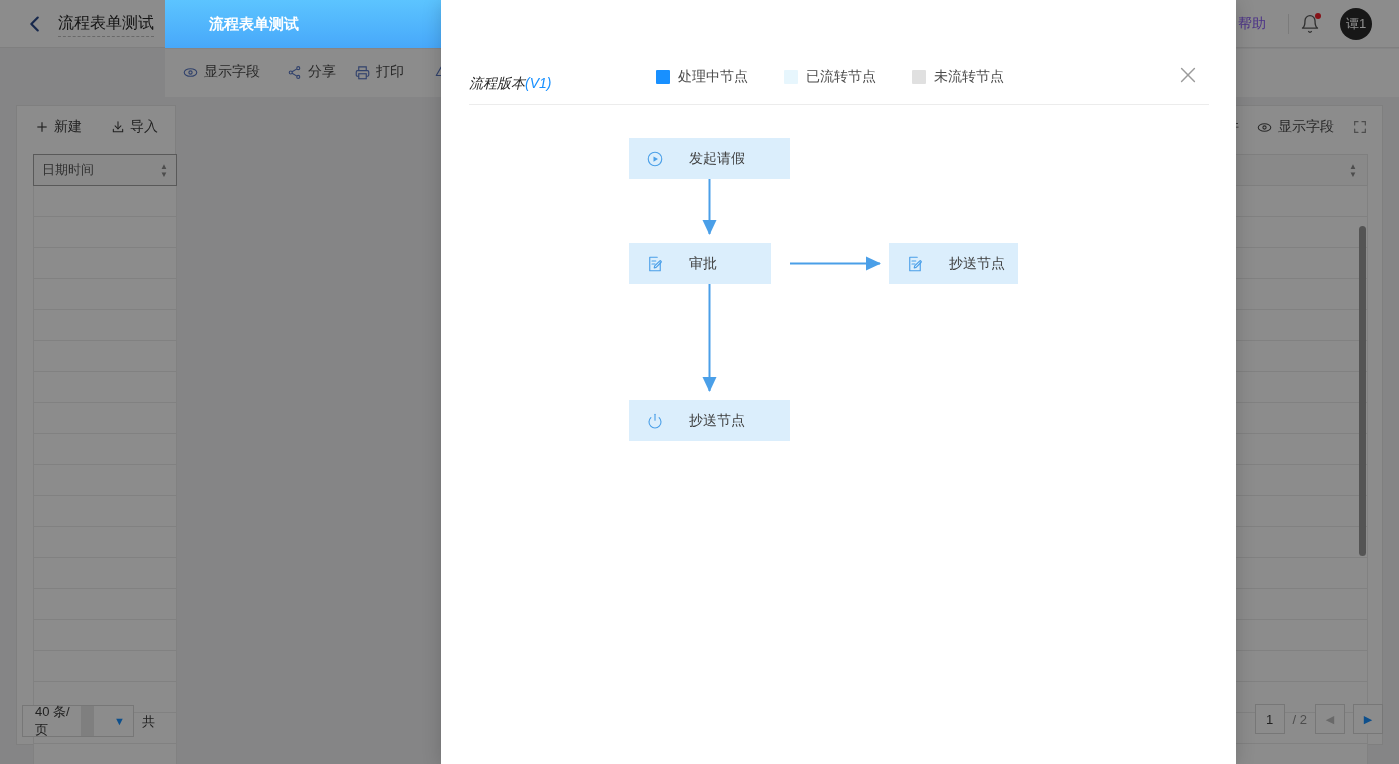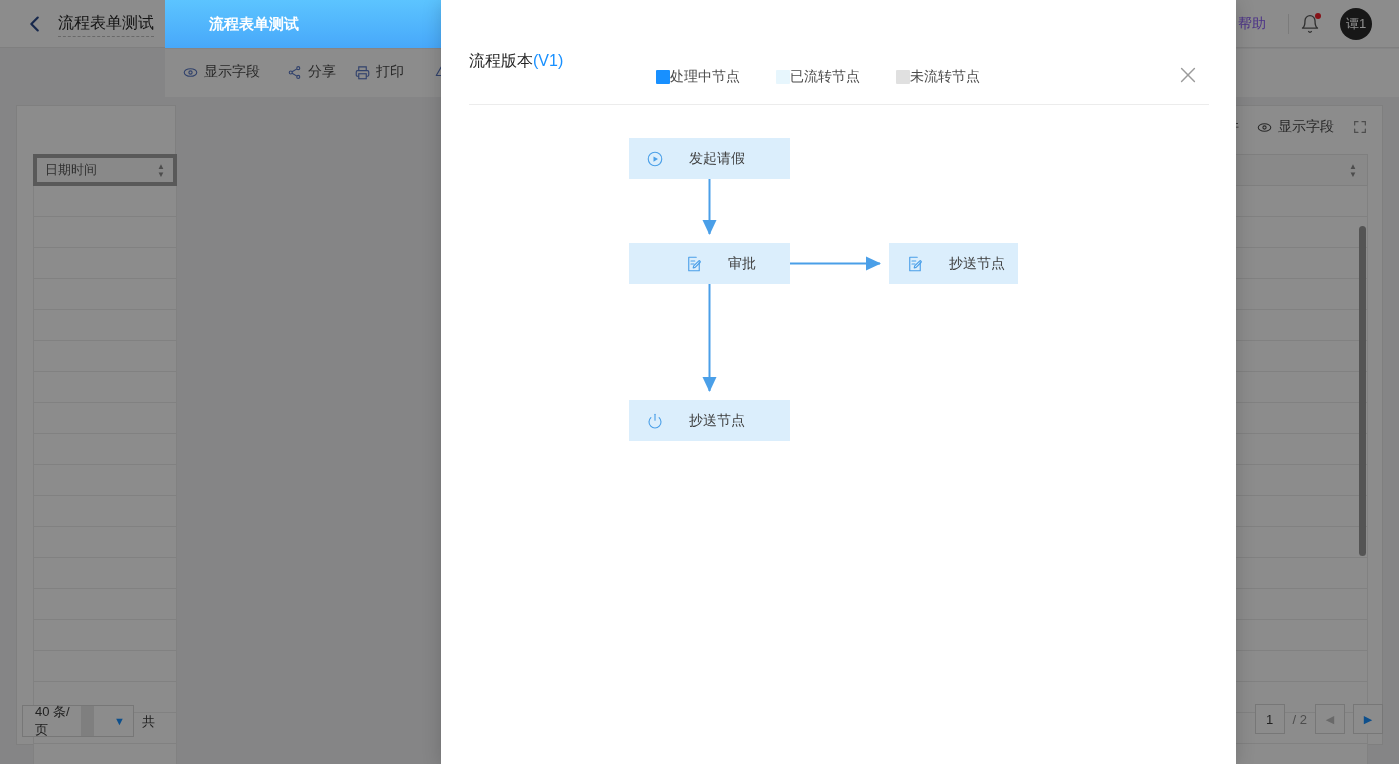--- a/index.html
+++ b/index.html
@@ -34,21 +34,21 @@
            color:#4a4a4a;cursor:pointer;white-space:nowrap;}
   .tb-ico{width:15px;height:15px;display:inline-block;color:#5a78c4;}
   .tb-ico svg{display:block;}
 
   
   .left-card{position:absolute;left:16px;top:105px;width:160px;height:640px;background:#fff;
              border:1px solid #e8e8e8;box-sizing:border-box;}
   .lc-actions{position:absolute;left:0;top:0;width:160px;height:44px;}
   .lc-btn{position:absolute;top:12px;display:flex;align-items:center;gap:5px;font-size:14px;
           color:#3d3d3d;cursor:pointer;white-space:nowrap;}
-  .lc-head{position:absolute;left:16px;top:48px;width:144px;height:32px;border:4px solid #a3a3a3;
+  .lc-head{position:absolute;left:16px;top:48px;width:144px;height:32px;border:1px solid #a3a3a3;
            box-sizing:border-box;background:#fafafa;display:flex;align-items:center;
            padding:0 8px;font-size:13px;color:#595959;}
   .sortico{margin-left:auto;display:flex;flex-direction:column;gap:1px;color:#8c8c8c;font-size:8px;line-height:7px;}
   .lc-rows{position:absolute;left:16px;top:80px;width:144px;}
   .lc-row{height:31px;border:1px solid #ececec;border-top:none;box-sizing:border-box;background:#fff;}
   .pager-left{position:absolute;left:22px;top:705px;width:150px;height:32px;}
   .perpage{position:absolute;left:0;top:0;width:112px;height:32px;border:1px solid #d9d9d9;
            box-sizing:border-box;background:#fff;display:flex;align-items:center;font-size:13px;color:#3d3d3d;}
   .perpage span{padding-left:12px;}
   .perpage .sep{margin-left:auto;width:1px;height:30px;background:#e8e8e8;}
@@ -77,24 +77,24 @@
   .pg-arrow.dis{color:#bfbfbf;}
   .pg-arrow.on{color:#1890ff;}
 
   
   #dimmer{position:absolute;inset:0;background:rgba(0,0,0,0.45);}
 
   
   #modal{position:absolute;left:441px;top:0;width:795px;height:764px;background:#fff;
          box-shadow:0 2px 18px rgba(0,0,0,0.18);}
   .modal-head{position:absolute;left:0;top:48px;width:795px;height:56px;}
-  .mh-title{position:absolute;left:28px;top:3px;font-size:16px;color:#262626;white-space:nowrap;}
+  .mh-title{position:absolute;left:28px;top:27px;font-size:14px;color:#262626;white-space:nowrap;font-style:italic;}
   .mh-title .ver{color:#1890ff;}
   .legend{position:absolute;left:215px;top:20px;display:flex;align-items:center;gap:36px;}
-  .lg{display:flex;align-items:center;gap:0;font-size:14px;color:#4a4a4a;white-space:nowrap;}
+  .lg{display:flex;align-items:center;gap:8px;font-size:14px;color:#4a4a4a;white-space:nowrap;}
   .sw{width:14px;height:14px;display:inline-block;border-radius:1px;}
   .close-x{position:absolute;left:736px;top:64px;width:22px;height:22px;cursor:pointer;color:#9b9b9b;}
   .mh-rule{position:absolute;left:28px;top:104px;width:740px;height:1px;background:#ececec;}
 
   
   .bluebar{position:absolute;left:165px;top:0;width:1071px;height:48px;
            background:linear-gradient(180deg,#5cc4ff 0%,#47a8fa 100%);}
   .bb-title{position:absolute;left:44px;top:15px;font-size:15px;color:#fff;font-weight:bold;white-space:nowrap;}
   .bb-pill{position:absolute;left:793px;top:8px;height:32px;border-radius:16px;background:#fff;
            display:flex;align-items:center;gap:6px;padding:0 18px;cursor:pointer;}
@@ -170,20 +170,37 @@
     <div class="tb-item" style="left:270px">
       <span class="tb-ico">
         <svg viewBox="0 0 24 24" width="15" height="15" fill="none" stroke="currentColor" stroke-width="1.8" stroke-linejoin="round">
             <path d="M12 3 2 20h20L12 3z"></path>
           </svg>
         </span>
     </div>
   </div>
 
   <div class="left-card">
+    <div class="lc-actions">
+      <div class="lc-btn" style="left:18px">
+        <svg viewBox="0 0 24 24" width="14" height="14" fill="none" stroke="#3d3d3d" stroke-width="2">
+            <line x1="12" y1="4" x2="12" y2="20"></line>
+            <line x1="4" y1="12" x2="20" y2="12"></line>
+          </svg>
+        <span>新建</span>
+      </div>
+      <div class="lc-btn" style="left:94px">
+        <svg viewBox="0 0 24 24" width="14" height="14" fill="none" stroke="#3d3d3d" stroke-width="1.8" stroke-linecap="round">
+          <polyline points="7 10 12 15 17 10"></polyline>
+            <line x1="12" y1="3" x2="12" y2="15"></line>
+          <polyline points="4 16 4 20 20 20 20 16"></polyline>
+          </svg>
+        <span>导入</span>
+      </div>
+    </div>
     <div class="lc-head">
       <span>日期时间</span>
       <span class="sortico">
           <span>▲</span>
           <span>▼</span>
         </span>
     </div>
     <div class="lc-rows" id="lc-rows">
         <div class="lc-row"></div>
         <div class="lc-row"></div>
@@ -390,21 +407,21 @@
       <line x1="349" y1="158.5" x2="439" y2="158.5" stroke="#4a9fe8" stroke-width="2" marker-end="url(#ah)"></line>
       <line x1="268.5" y1="179" x2="268.5" y2="286" stroke="#4a9fe8" stroke-width="2" marker-end="url(#ah)"></line>
     </svg>
 <div class="node done" style="left: 188px; top: 33px; width: 161px;">
       <span class="nico"><svg viewBox="0 0 24 24" width="18" height="18" fill="none" stroke="currentColor" stroke-width="1.5">
           <circle cx="12" cy="12" r="9"></circle>
           <polygon points="10,8.5 16,12 10,15.5" fill="currentColor" stroke="none"></polygon>
         </svg></span>
       <span class="nlbl">发起请假</span>
     </div>
-    <div class="node done" style="left: 188px; top: 138px; width: 161px; padding-left: 39px;">
+    <div class="node done" style="left: 188px; top: 138px; width: 142px;">
       <span class="nico"><svg viewBox="0 0 24 24" width="18" height="18" fill="none" stroke="currentColor" stroke-width="1.5" stroke-linecap="round" stroke-linejoin="round">
           <path d="M15 3H5v18h14V9"></path>
           <line x1="8" y1="8" x2="13" y2="8"></line>
           <line x1="8" y1="12" x2="12" y2="12"></line>
           <path d="M20 10l-6.5 6.5-2.6.7.7-2.6L18.1 8.1a1.3 1.3 0 0 1 1.9 1.9z" fill="none"></path>
         </svg></span>
       <span class="nlbl">审批</span>
     </div>
     <div class="node done" style="left: 448px; top: 138px; width: 129px;">
       <span class="nico"><svg viewBox="0 0 24 24" width="18" height="18" fill="none" stroke="currentColor" stroke-width="1.5" stroke-linecap="round" stroke-linejoin="round">

